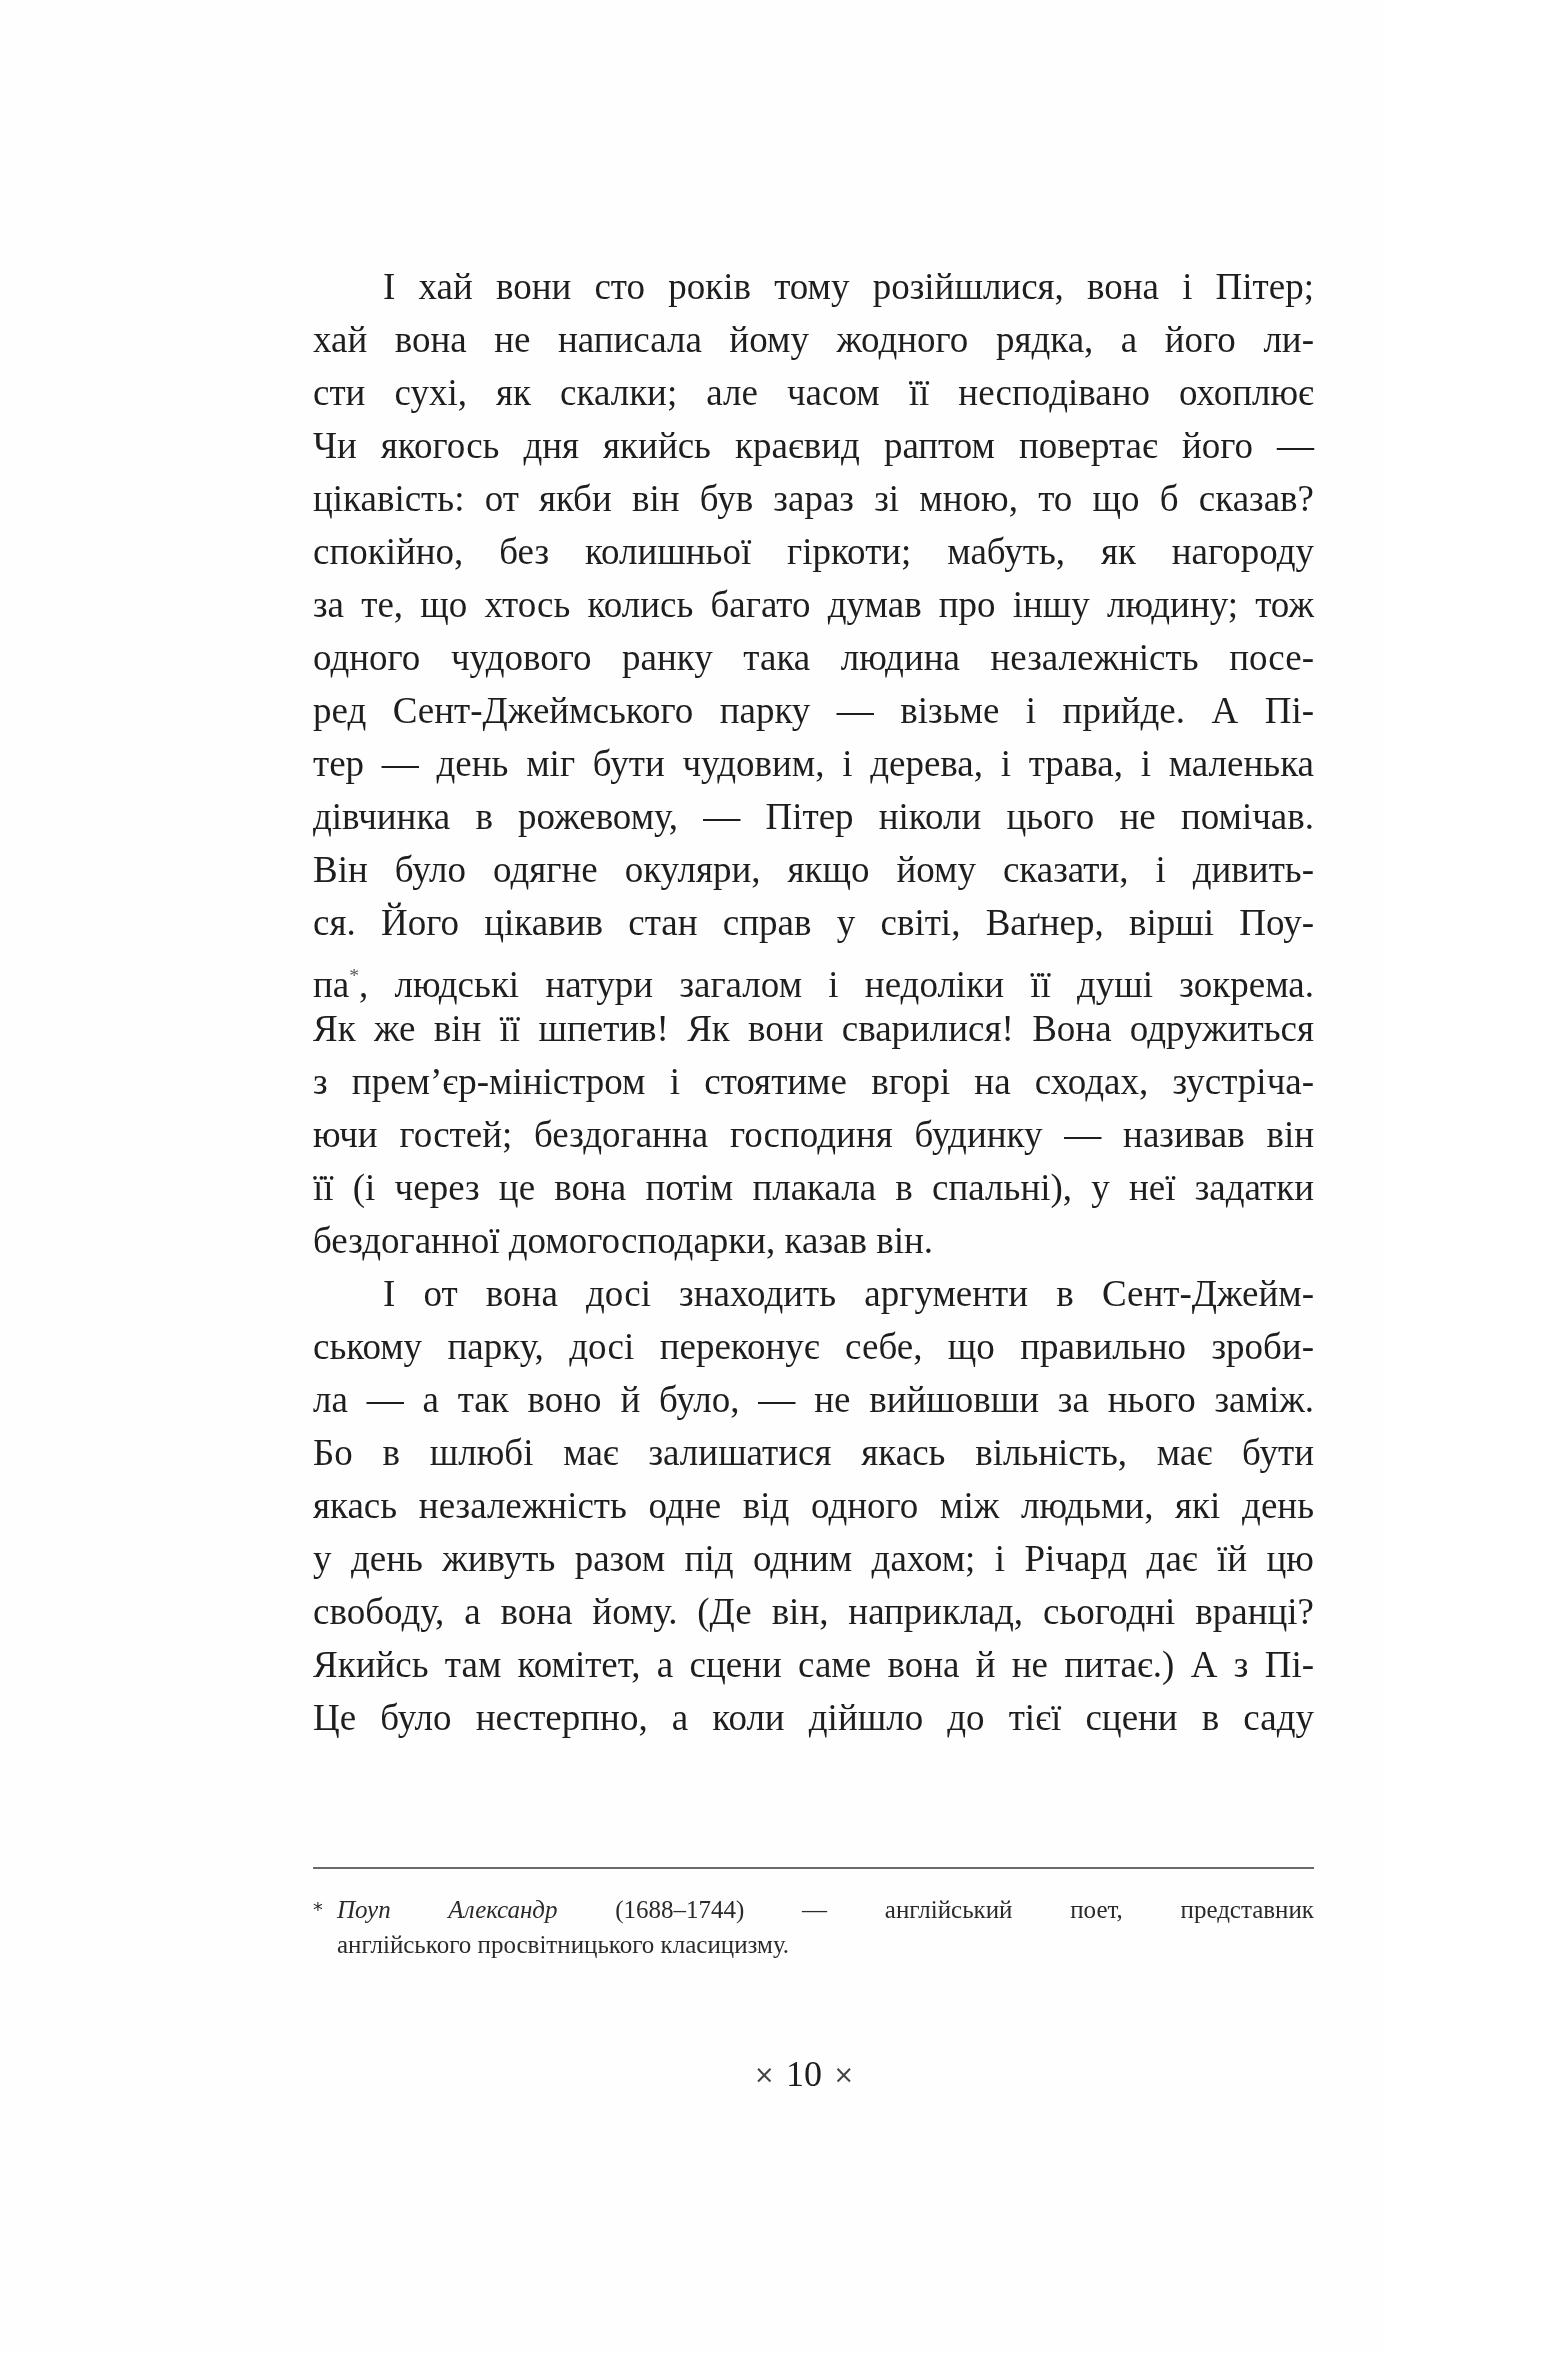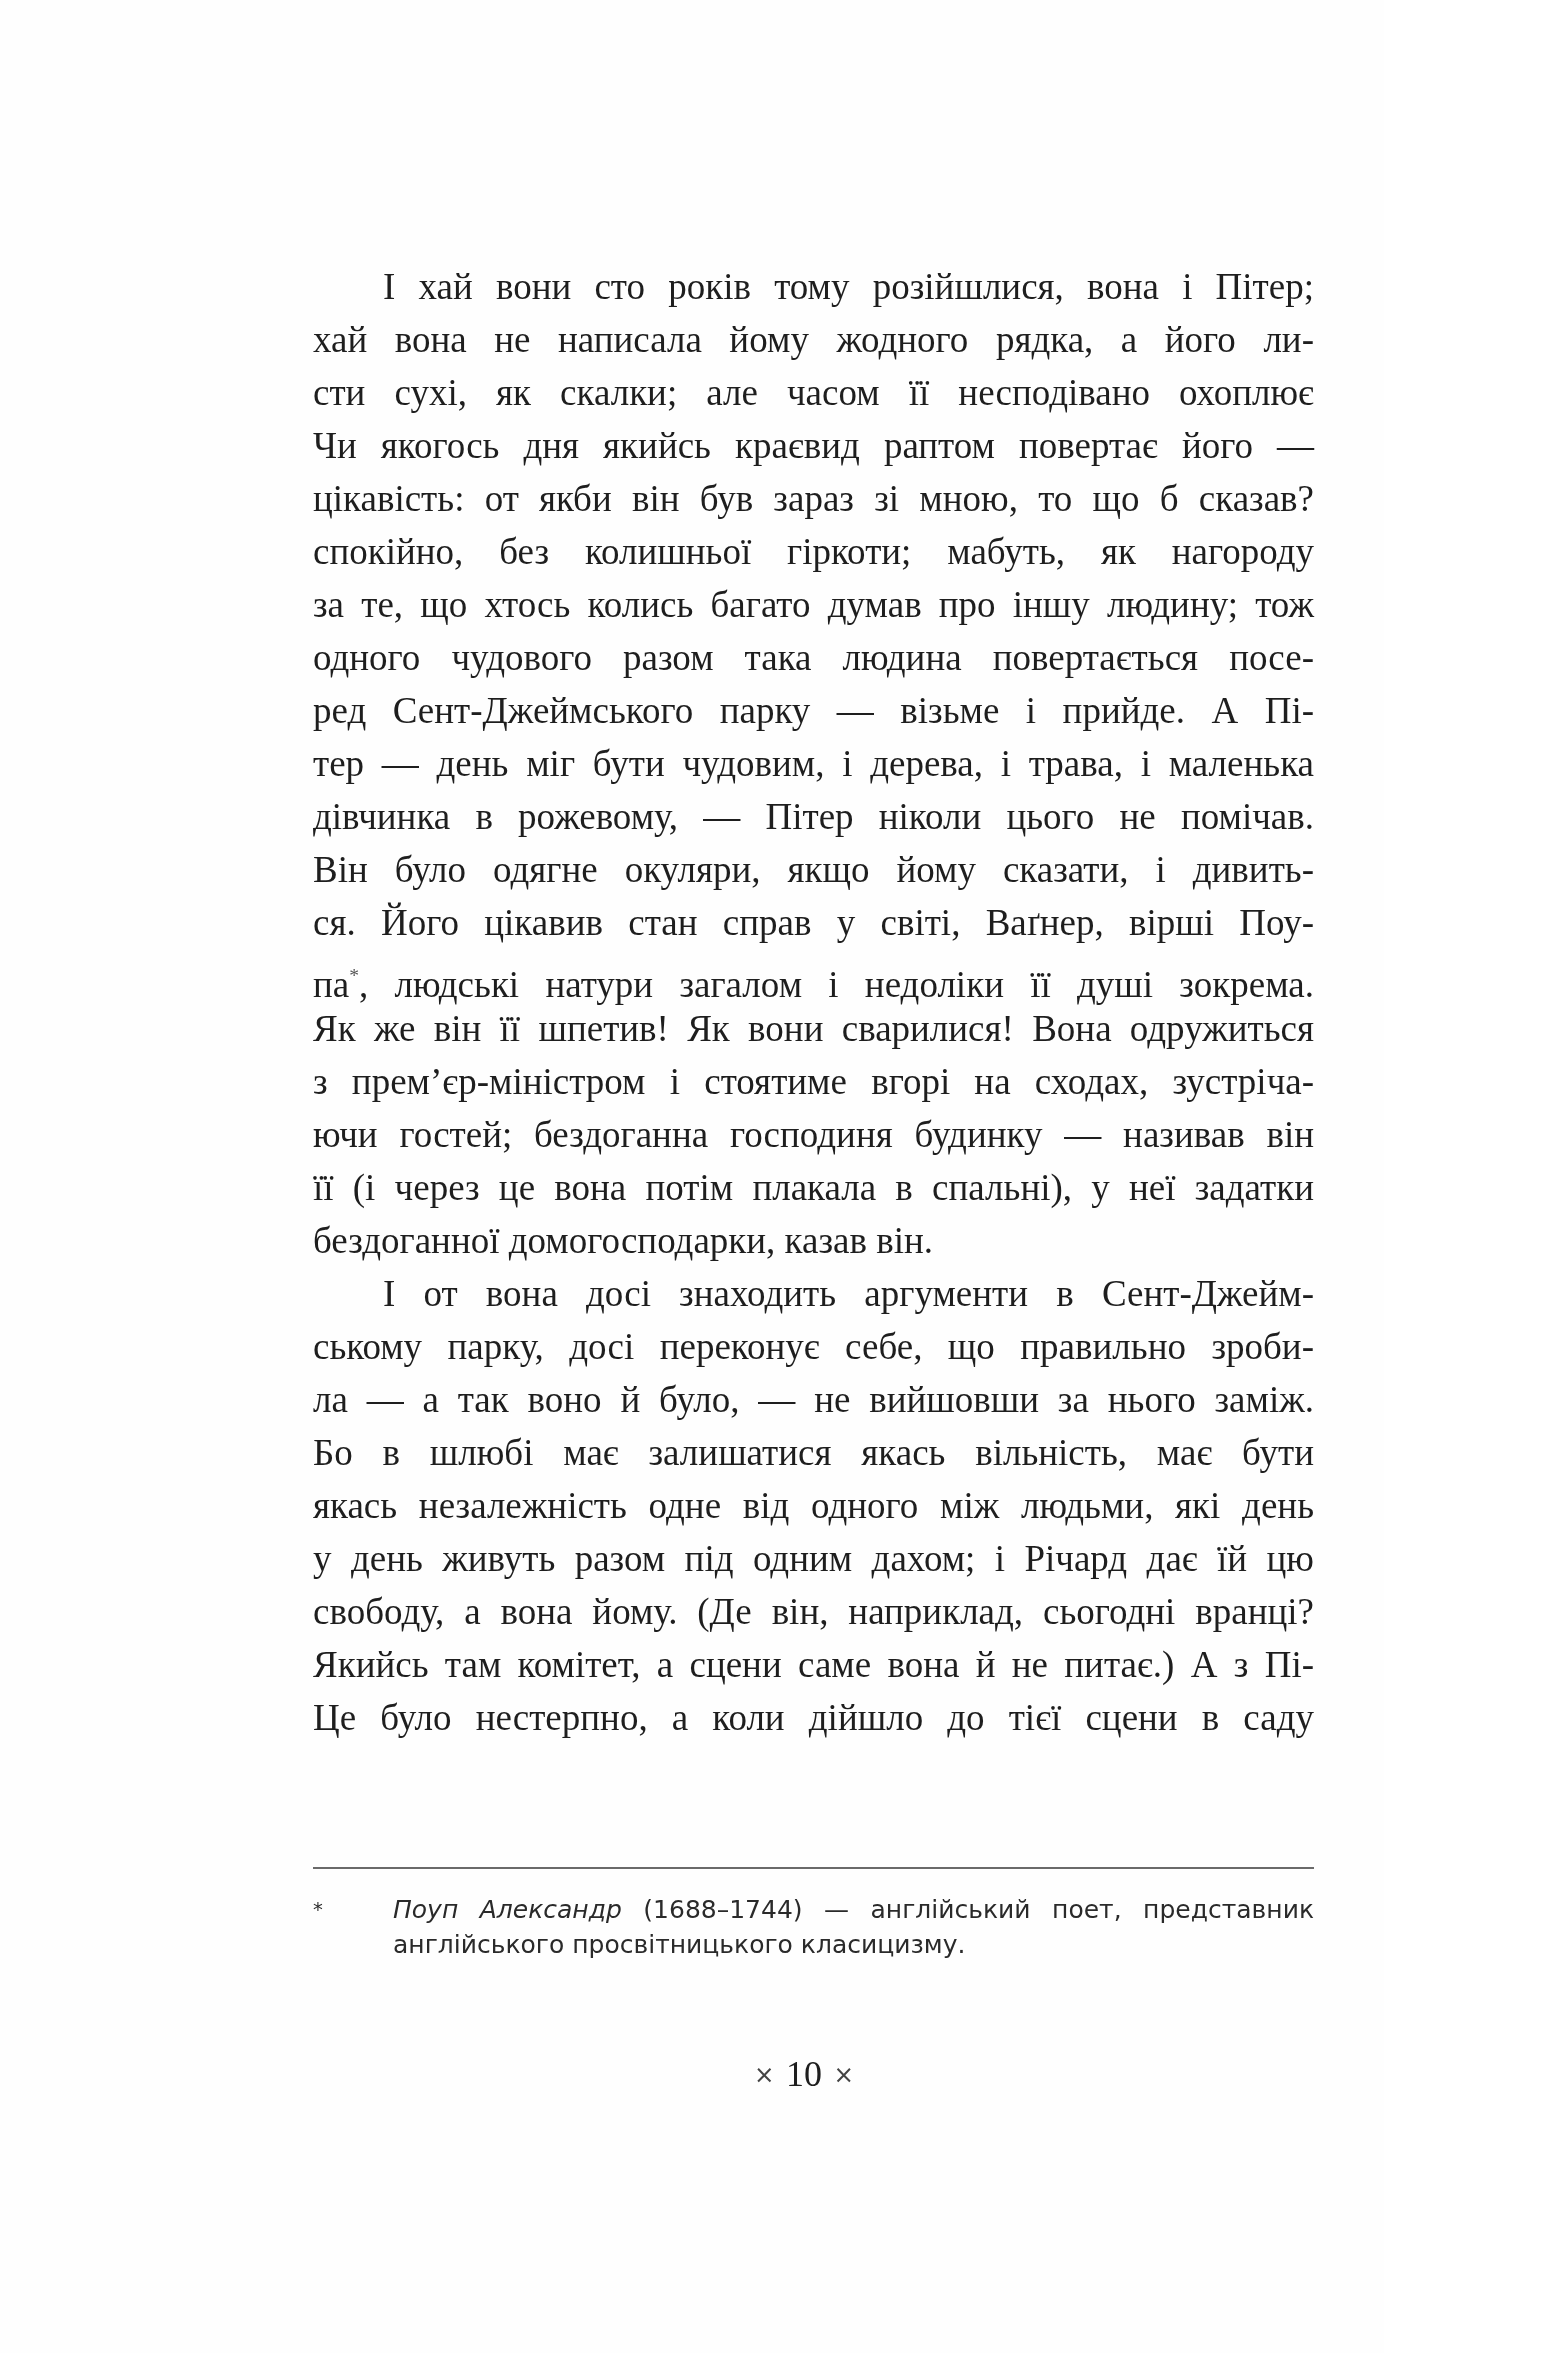--- a/index.html
+++ b/index.html
@@ -60,21 +60,22 @@
       color: #2a2a2a;
     }
     .footnote .fn-star {
       position: absolute;
       left: 0;
       top: 0;
       width: 33px;
       font-size: 19.6px;
     }
     .footnote .fn-body {
-      margin-left: 80px;
+      margin-left: 24px;
+      font-family: Liberation Serif, serif;
     }
     .footnote .fn-line {
       display: block;
       white-space: nowrap;
     }
     .footnote .fn-line.first {
       text-align: justify;
       text-align-last: justify;
     }
     .footnote em { font-style: italic; }
@@ -103,21 +104,21 @@
 <div class="page">
 
   <div class="body-text">
     <span class="line indent">І хай вони сто років тому розійшлися, вона і Пітер;</span>
     <span class="line">хай вона не написала йому жодного рядка, а його ли-</span>
     <span class="line">сти сухі, як скалки; але часом її несподівано охоплює</span>
     <span class="line">Чи якогось дня якийсь краєвид раптом повертає його —</span>
     <span class="line">цікавість: от якби він був зараз зі мною, то що б сказав?</span>
     <span class="line">спокійно, без колишньої гіркоти; мабуть, як нагороду</span>
     <span class="line">за те, що хтось колись багато думав про іншу людину; тож</span>
-    <span class="line">одного чудового разом така людина повертається посе-</span>
+    <span class="line">одного чудового ранку така людина незалежність посе-</span>
     <span class="line">ред Сент-Джеймського парку — візьме і прийде. А Пі-</span>
     <span class="line">тер — день міг бути чудовим, і дерева, і трава, і маленька</span>
     <span class="line">дівчинка в рожевому, — Пітер ніколи цього не помічав.</span>
     <span class="line">Він було одягне окуляри, якщо йому сказати, і дивить-</span>
     <span class="line">ся. Його цікавив стан справ у світі, Ваґнер, вірші Поу-</span>
     <span class="line"><span>па</span><span class="fn-mark-sup">*</span><span>, людські натури загалом і недоліки її душі зокрема.</span></span>
     <span class="line">Як же він її шпетив! Як вони сварилися! Вона одружиться</span>
     <span class="line">з прем’єр-міністром і стоятиме вгорі на сходах, зустріча-</span>
     <span class="line">ючи гостей; бездоганна господиня будинку — називав він</span>
     <span class="line">її (і через це вона потім плакала в спальні), у неї задатки</span>

